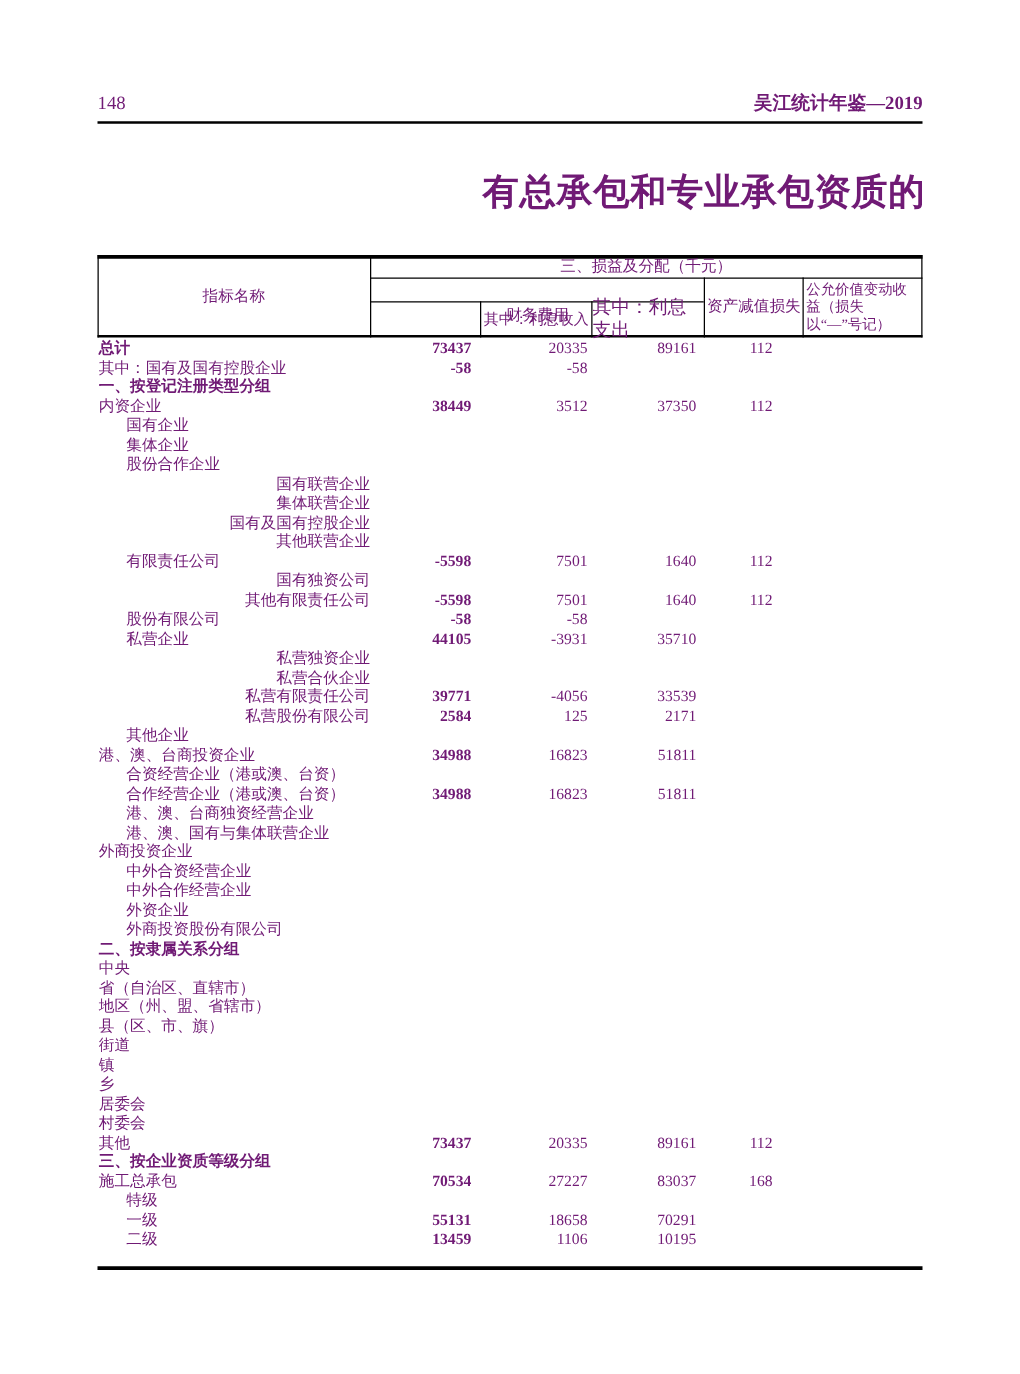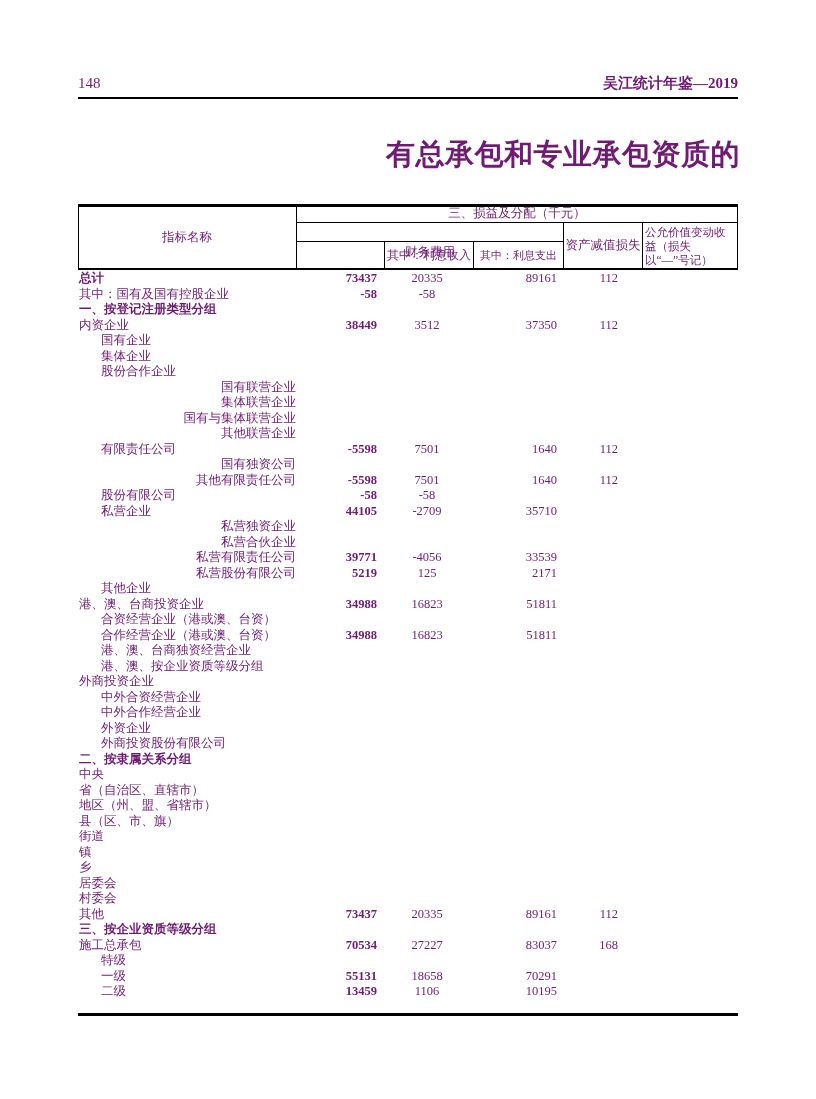--- a/index.html
+++ b/index.html
@@ -41,35 +41,35 @@
   .ln.v4 { left:485px; top:18px; width:1px; height:48px; }
   .ln.v5 { left:564px; top:18px; width:1px; height:48px; }
   .ln.v6 { left:659px; top:0;    width:1px; height:66px; }
 
   .hcell { position:absolute; display:flex; align-items:center; justify-content:center;
            font-size:12.5px; text-align:left; }
   .h-indicator { left:1px;   top:3px;  width:216px; height:60px; }
   .h-group     { left:219px; top:0;    width:440px; height:18px; }
   .h-finance   { left:219px; top:19px; width:266px; height:18px;margin-top:20px; }
   .h-inc       { left:307px; top:37px; width:88px;  height:28px; font-size:12px; }
-  .h-exp       { left:396px; top:37px; width:89px;  height:28px; font-size:11px; }
+  .h-exp       { left:396px; top:37px; width:89px;  height:28px; font-size:15px; }
   .h-impair    { left:486px; top:18px; width:78px;  height:47px; }
   .h-fair      { left:565px; top:18px; width:94px;  height:47px;
                  font-size:11.5px; line-height:14px; padding:1px 2px; }
 
   
   .tbody { position:absolute; left:78px; top:271px; width:660px; }
   .trow  { display:flex; height:15.5px; line-height:15.5px; font-size:12.5px; }
   .trow.bold .tlabel { font-weight:bold; }
   .tlabel { width:218px; padding-left:1px; white-space:nowrap; overflow:visible; }
   .tlabel.ind1 { padding-left:23px; }
   .tlabel.ind2 { padding-left:45px;text-align:right; }
   .tcell { text-align:right; font-size:12.5px; }
   .tcell.c1 { width:88px; padding-right:7px;font-weight:bold; }
-  .tcell.c2 { width:89px; padding-right:3px;text-align:center; }
+  .tcell.c2 { width:89px; padding-right:3px; }
   .tcell.c3 { width:90px; padding-right:6px; }
   .tcell.c4 { width:79px; padding-right:24px; }
   .tcell.c5 { width:96px; }
   .tbody-rule { position:absolute; left:78px; top:1013px; width:660px; height:3px; background:#000; }
 </style>
 </head>
 <body>
 
 <div class="page">
 
@@ -170,21 +170,21 @@
       </div>
       <div class="trow">
         <div class="tlabel ind2">集体联营企业</div>
         <div class="tcell c1"></div>
         <div class="tcell c2"></div>
         <div class="tcell c3"></div>
         <div class="tcell c4"></div>
         <div class="tcell c5"></div>
       </div>
       <div class="trow">
-        <div class="tlabel ind2">国有与集体联营企业</div>
+        <div class="tlabel ind2">国有及国有控股企业</div>
         <div class="tcell c1"></div>
         <div class="tcell c2"></div>
         <div class="tcell c3"></div>
         <div class="tcell c4"></div>
         <div class="tcell c5"></div>
       </div>
       <div class="trow">
         <div class="tlabel ind2">其他联营企业</div>
         <div class="tcell c1"></div>
         <div class="tcell c2"></div>
@@ -220,21 +220,21 @@
         <div class="tlabel ind1">股份有限公司</div>
         <div class="tcell c1">-58</div>
         <div class="tcell c2">-58</div>
         <div class="tcell c3"></div>
         <div class="tcell c4"></div>
         <div class="tcell c5"></div>
       </div>
       <div class="trow">
         <div class="tlabel ind1">私营企业</div>
         <div class="tcell c1">44105</div>
-        <div class="tcell c2">-2709</div>
+        <div class="tcell c2">-3931</div>
         <div class="tcell c3">35710</div>
         <div class="tcell c4"></div>
         <div class="tcell c5"></div>
       </div>
       <div class="trow">
         <div class="tlabel ind2">私营独资企业</div>
         <div class="tcell c1"></div>
         <div class="tcell c2"></div>
         <div class="tcell c3"></div>
         <div class="tcell c4"></div>
@@ -251,21 +251,21 @@
       <div class="trow">
         <div class="tlabel ind2">私营有限责任公司</div>
         <div class="tcell c1">39771</div>
         <div class="tcell c2">-4056</div>
         <div class="tcell c3">33539</div>
         <div class="tcell c4"></div>
         <div class="tcell c5"></div>
       </div>
       <div class="trow">
         <div class="tlabel ind2">私营股份有限公司</div>
-        <div class="tcell c1">5219</div>
+        <div class="tcell c1">2584</div>
         <div class="tcell c2">125</div>
         <div class="tcell c3">2171</div>
         <div class="tcell c4"></div>
         <div class="tcell c5"></div>
       </div>
       <div class="trow">
         <div class="tlabel ind1">其他企业</div>
         <div class="tcell c1"></div>
         <div class="tcell c2"></div>
         <div class="tcell c3"></div>
@@ -298,21 +298,21 @@
       </div>
       <div class="trow">
         <div class="tlabel ind1">港、澳、台商独资经营企业</div>
         <div class="tcell c1"></div>
         <div class="tcell c2"></div>
         <div class="tcell c3"></div>
         <div class="tcell c4"></div>
         <div class="tcell c5"></div>
       </div>
       <div class="trow">
-        <div class="tlabel ind1">港、澳、按企业资质等级分组</div>
+        <div class="tlabel ind1">港、澳、国有与集体联营企业</div>
         <div class="tcell c1"></div>
         <div class="tcell c2"></div>
         <div class="tcell c3"></div>
         <div class="tcell c4"></div>
         <div class="tcell c5"></div>
       </div>
       <div class="trow">
         <div class="tlabel ind0">外商投资企业</div>
         <div class="tcell c1"></div>
         <div class="tcell c2"></div>

